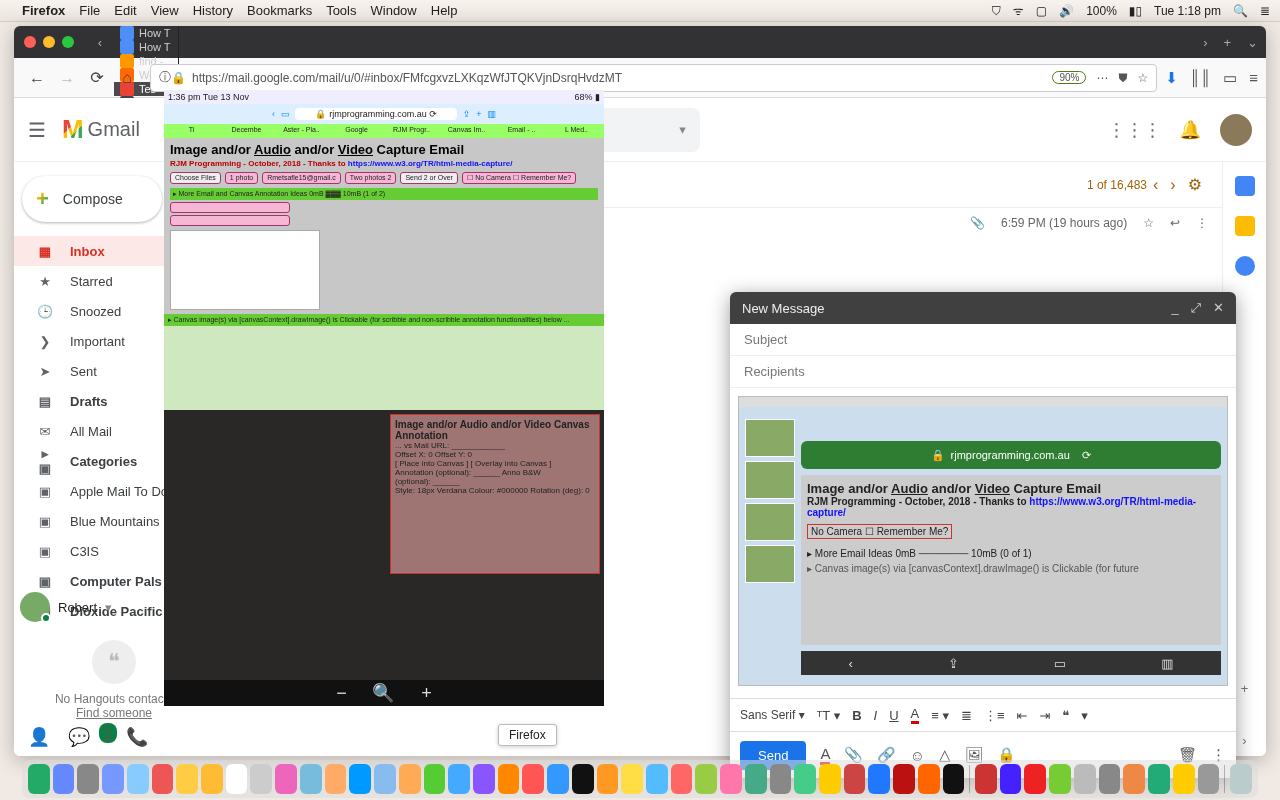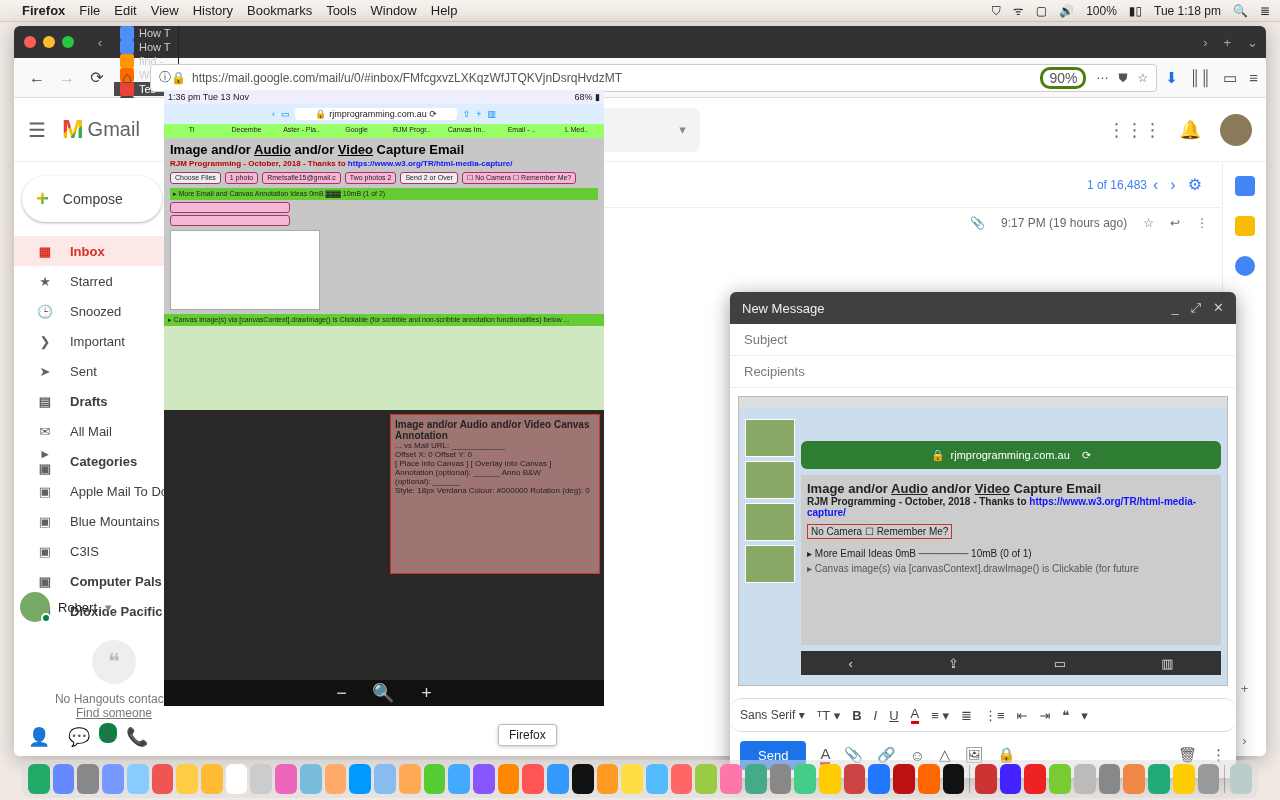--- a/index.html
+++ b/index.html
@@ -52,21 +52,21 @@
     height:40px; background:#f9f9fa; display:flex; align-items:center;
     padding:0 8px; border-bottom:1px solid #ddd;
   }
   .tb-btn { width:30px; text-align:center; font-size:16px; color:#444; }
   .urlbar {
     flex:1; height:28px; margin:0 8px; border:1px solid #ccc;
     border-radius:4px; background:#fff; display:flex; align-items:center;
     padding:0 8px; font-size:12px; color:#555; overflow:hidden;
   }
   .urlbar .lock { color:#12bc00; margin-right:6px; }
-  .urlbar .zoom { margin-left:auto; border:3px solid #4d7c0f; border-radius:10px; padding:0 6px; font-size:14px; }
+  .urlbar .zoom { margin-left:auto; border:1px solid #4d7c0f; border-radius:10px; padding:0 6px; font-size:10px; }
   .tb-right { display:flex; align-items:center; gap:12px; font-size:15px; color:#555; }
 
   
   .gmail { position:absolute; left:0; top:72px; right:0; bottom:0; background:#fff; }
 
   .gheader {
     height:64px; display:flex; align-items:center; padding:0 14px; border-bottom:1px solid #eee;
   }
   .gmenu { font-size:20px; color:#5f6368; margin-right:16px; }
   .glogo { display:flex; align-items:center; gap:4px; font-size:20px; color:#5f6368; }
@@ -116,21 +116,21 @@
   .hangouts .big { width:44px;height:44px;border-radius:50%;background:#eee; margin:0 auto 8px;
     display:flex;align-items:center;justify-content:center; font-size:22px; color:#bbb;}
   .hangouts .row { display:flex; justify-content:flex-start; gap:18px; padding:6px 6px 0;}
   .hangouts .row span{ font-size:18px; color:#555; position:relative;}
   .badge { position:absolute; top:-4px; right:-8px; background:#0b8043;
     color:#fff; font-size:9px; border-radius:8px; padding:0 4px;}
 
   
   .mailmain { position:absolute; left:200px; right:44px; top:64px; bottom:0; }
   .toolbar2 { height:46px; display:flex; align-items:center; border-bottom:1px solid #eee;
-    padding:0 14px; font-size:12px; color:#3b82f6; }
+    padding:0 14px; font-size:12px; color:#a16207; }
   .toolbar2 .count { margin-left:auto; }
   .toolbar2 .nav { margin:0 6px; font-size:16px; }
   .metarow { height:30px; display:flex; align-items:center; justify-content:flex-end;
     padding:0 14px; gap:16px; color:#666; font-size:12px; }
 
   
   .rightrail { position:absolute; right:0; top:64px; bottom:0; width:44px;
     border-left:1px solid #eee; display:flex; flex-direction:column; align-items:center;
     padding-top:14px; gap:20px; }
   .rail-ic { width:20px;height:20px; border-radius:4px; }
@@ -183,21 +183,21 @@
   .cw-img .panel { position:absolute; left:62px; right:6px; top:78px; bottom:40px;
     background:#ccc; padding:6px; font-size:10px; }
   .cw-img .panel h4{ font-size:13px;}
   .cw-img .panel h4 .u{ text-decoration:underline;}
   .cw-img .thumbs{ position:absolute; left:6px; top:22px; width:50px; }
   .cw-img .thumbs div{ height:38px; background:#8a6; margin-bottom:4px; border:1px solid #fff;}
   .cw-img .foot { position:absolute; left:62px; right:6px; bottom:10px; height:24px;
     background:#333; display:flex; align-items:center; justify-content:space-around; color:#ddd;}
   .cw-format {
     height:34px; border-top:1px solid #ddd; border-bottom:1px solid #ddd;
-    display:flex; align-items:center; padding:0 10px; gap:12px; font-size:13px; color:#444;border-radius:12px;
+    display:flex; align-items:center; padding:0 10px; gap:12px; font-size:13px; color:#444;
   }
   .cw-format .ff { font-size:12px; }
   .cw-send {
     height:46px; display:flex; align-items:center; padding:0 10px; gap:14px;
   }
   .sendbtn { background:#1a73e8; color:#fff; padding:7px 18px; border-radius:4px; font-size:13px;}
   .cw-send .ic { color:#555; font-size:15px;}
   .cw-send .trash { margin-left:auto; }
 
   
@@ -435,21 +435,21 @@
 
     <div class="mailmain">
       <div class="toolbar2">
         <span class="count">1 of 16,483</span>
         <span class="nav">‹</span>
         <span class="nav">›</span>
         <span class="nav">⚙</span>
       </div>
       <div class="metarow">
         <span>📎</span>
-        <span>9:17 PM (19 hours ago)</span>
+        <span>6:59 PM (19 hours ago)</span>
         <span>☆</span>
         <span>↩</span>
         <span>⋮</span>
       </div>
     </div>
 
     <div class="rightrail">
       <div class="rail-ic" style="background:#4285f4"></div>
       <div class="rail-ic" style="background:#fbbc05"></div>
       <div class="rail-ic" style="background:#4285f4;border-radius:50%"></div>

